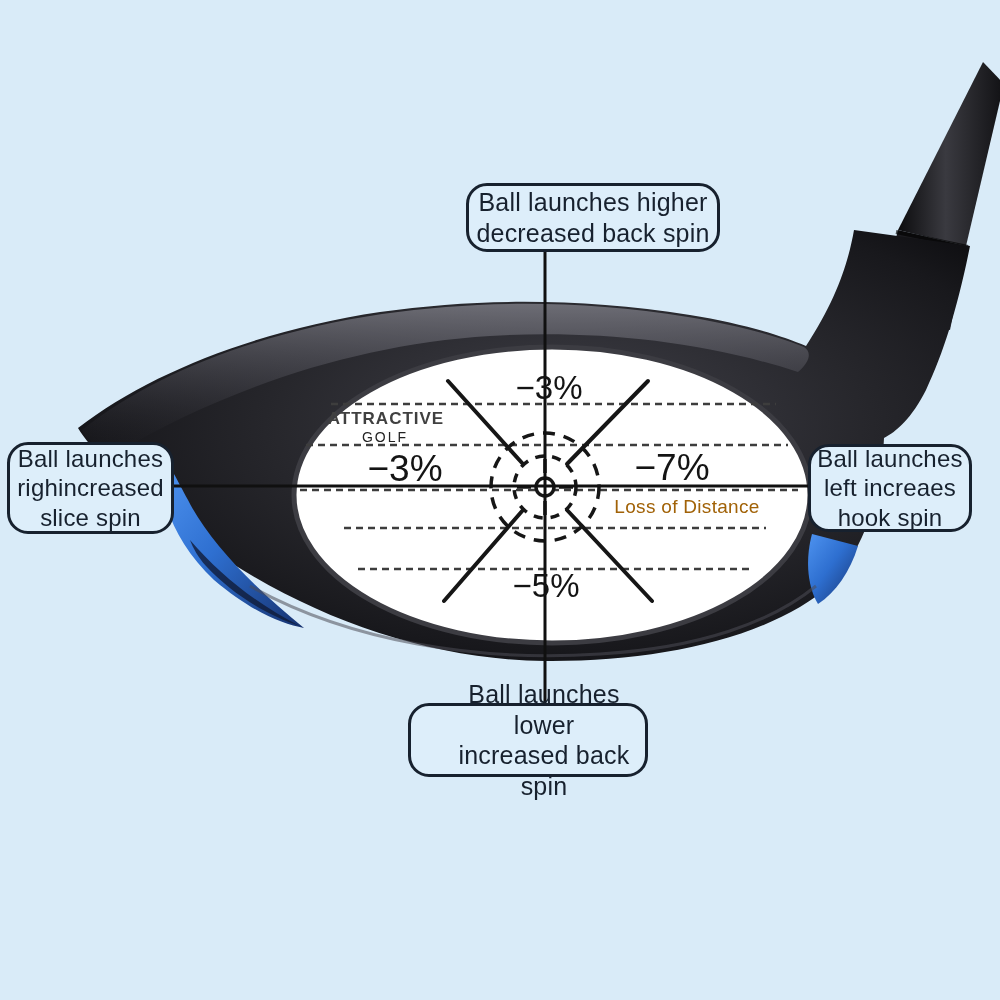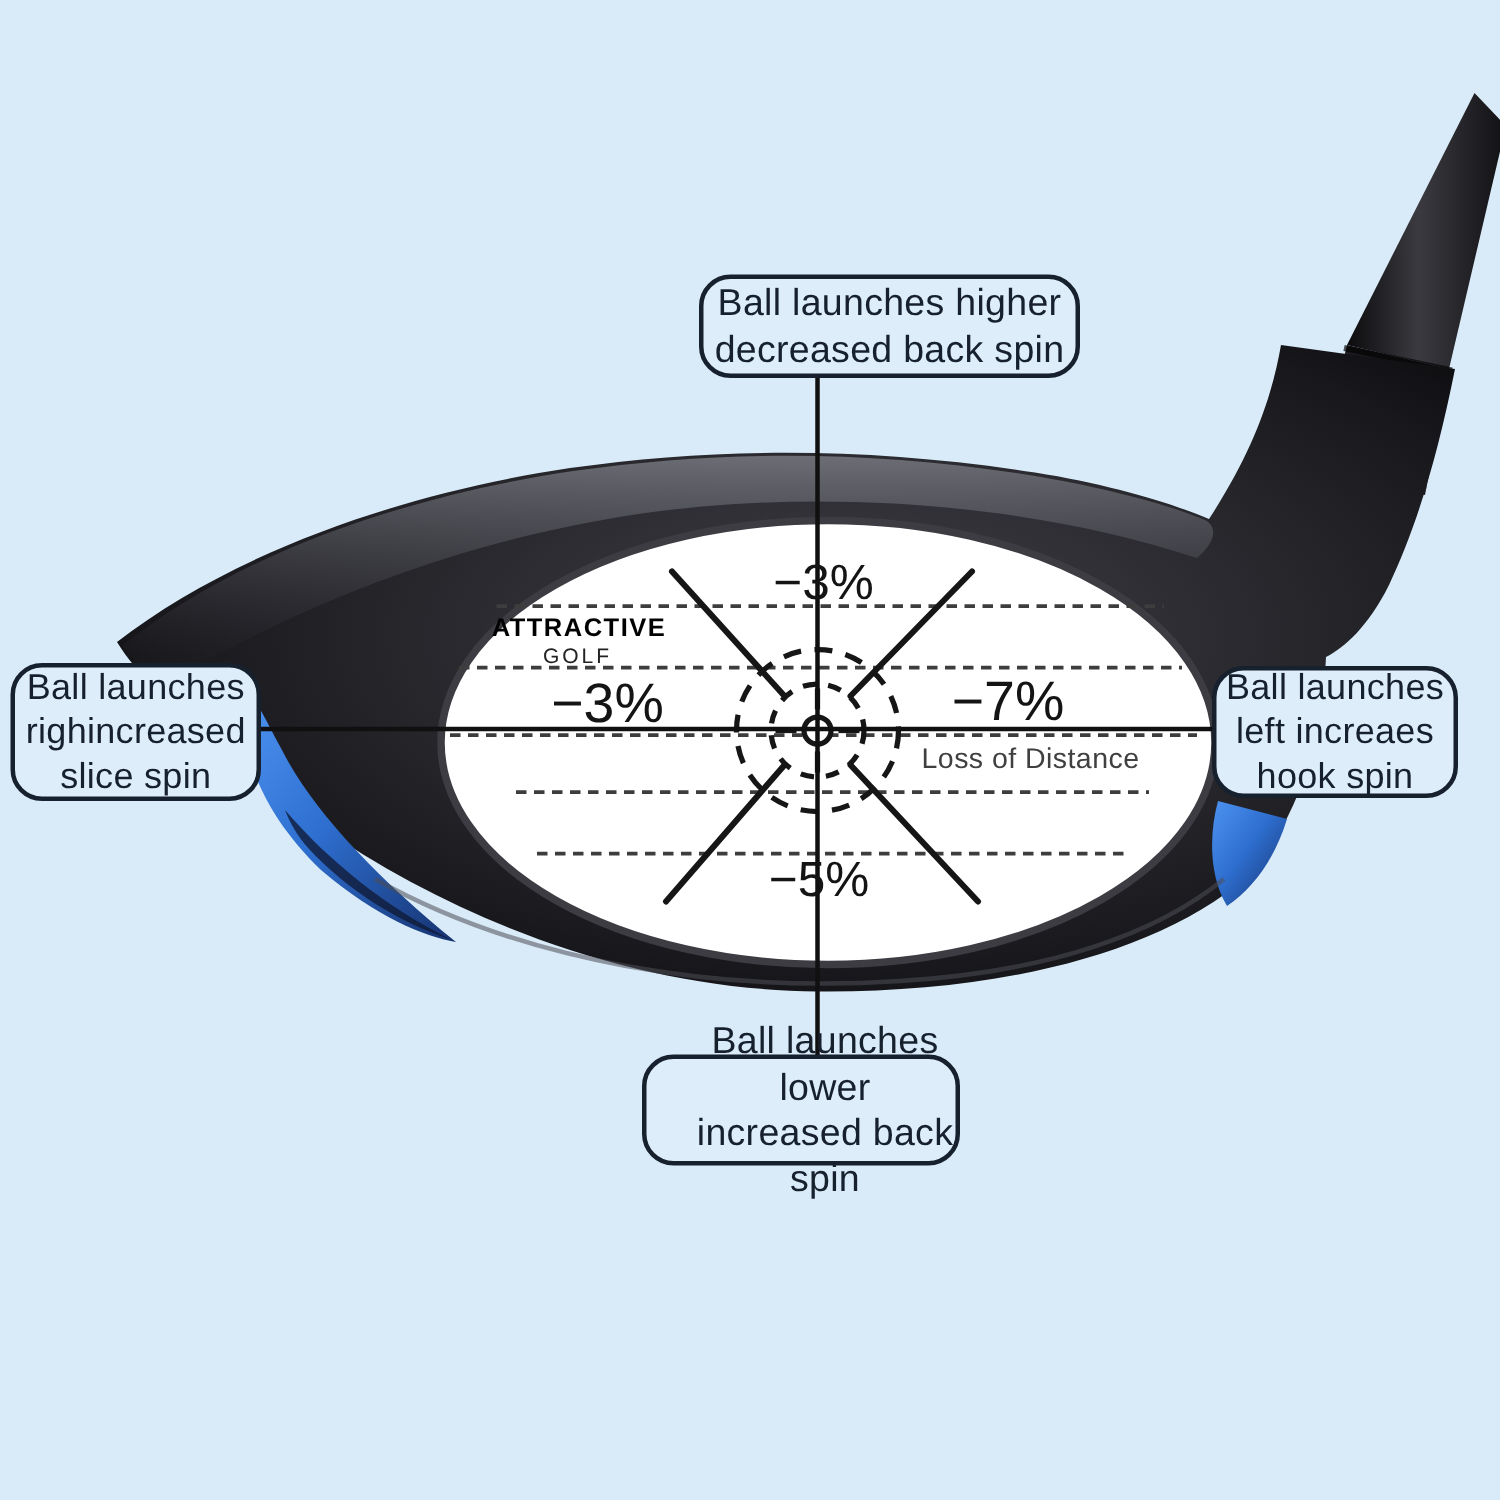--- a/index.html
+++ b/index.html
@@ -13,34 +13,34 @@
     position:absolute; box-sizing:border-box;
     border:3px solid #17212e; border-radius:21px;
     background:#ddeefa; color:#17212e;
     display:flex; align-items:center; justify-content:center;
     text-align:center; white-space:pre-line; line-height:1.22;
     font-size:25px; letter-spacing:0.2px;
   }
   #callout-top   {left:418px; top:183px; width:254px; height:69px;margin-left:48px;}
   #callout-left  {left:7px;   top:442px; width:167px; height:92px; font-size:24px;}
   #callout-right {left:808px; top:444px; width:164px; height:88px; font-size:24px;}
-  #callout-bottom{left:428px; top:703px; width:212px; height:74px;padding-left:32px;}
+  #callout-bottom{left:408px; top:703px; width:240px; height:74px;padding-left:32px;}
   .sticker-label{
     position:absolute; transform:translate(-50%,-50%);
     color:#141414; white-space:nowrap;
   }
   .pct{font-size:37px; font-weight:500;}
   .pct-small{font-size:33px; font-weight:500;}
-  #label-brand-top   {left:386px; top:419px; font-size:17px; font-weight:bold; letter-spacing:1px; color:#000000;}
+  #label-brand-top   {left:386px; top:419px; font-size:17px; font-weight:bold; letter-spacing:1px; color:#404040;}
   #label-brand-bottom{left:385px; top:437px; font-size:14px; font-weight:normal; letter-spacing:2px; color:#232323;}
   #label-top   {left:549px; top:388px;}
   #label-left  {left:405px; top:469px;}
   #label-right {left:672px; top:468px;}
   #label-bottom{left:546px; top:586px;}
-  #label-caption{left:687px; top:507px; font-size:19px; color:#404040; letter-spacing:0.3px;}
+  #label-caption{left:687px; top:507px; font-size:19px; color:#a16207; letter-spacing:0.3px;}
 </style>
 </head>
 <body>
 
 <div id="stage">
 
   <svg id="club-svg" width="1000" height="1000" viewBox="0 0 1000 1000">
     <defs>
       <radialGradient id="headGrad" cx="55%" cy="45%" r="62%">
         <stop offset="0%" stop-color="#404048"></stop>

